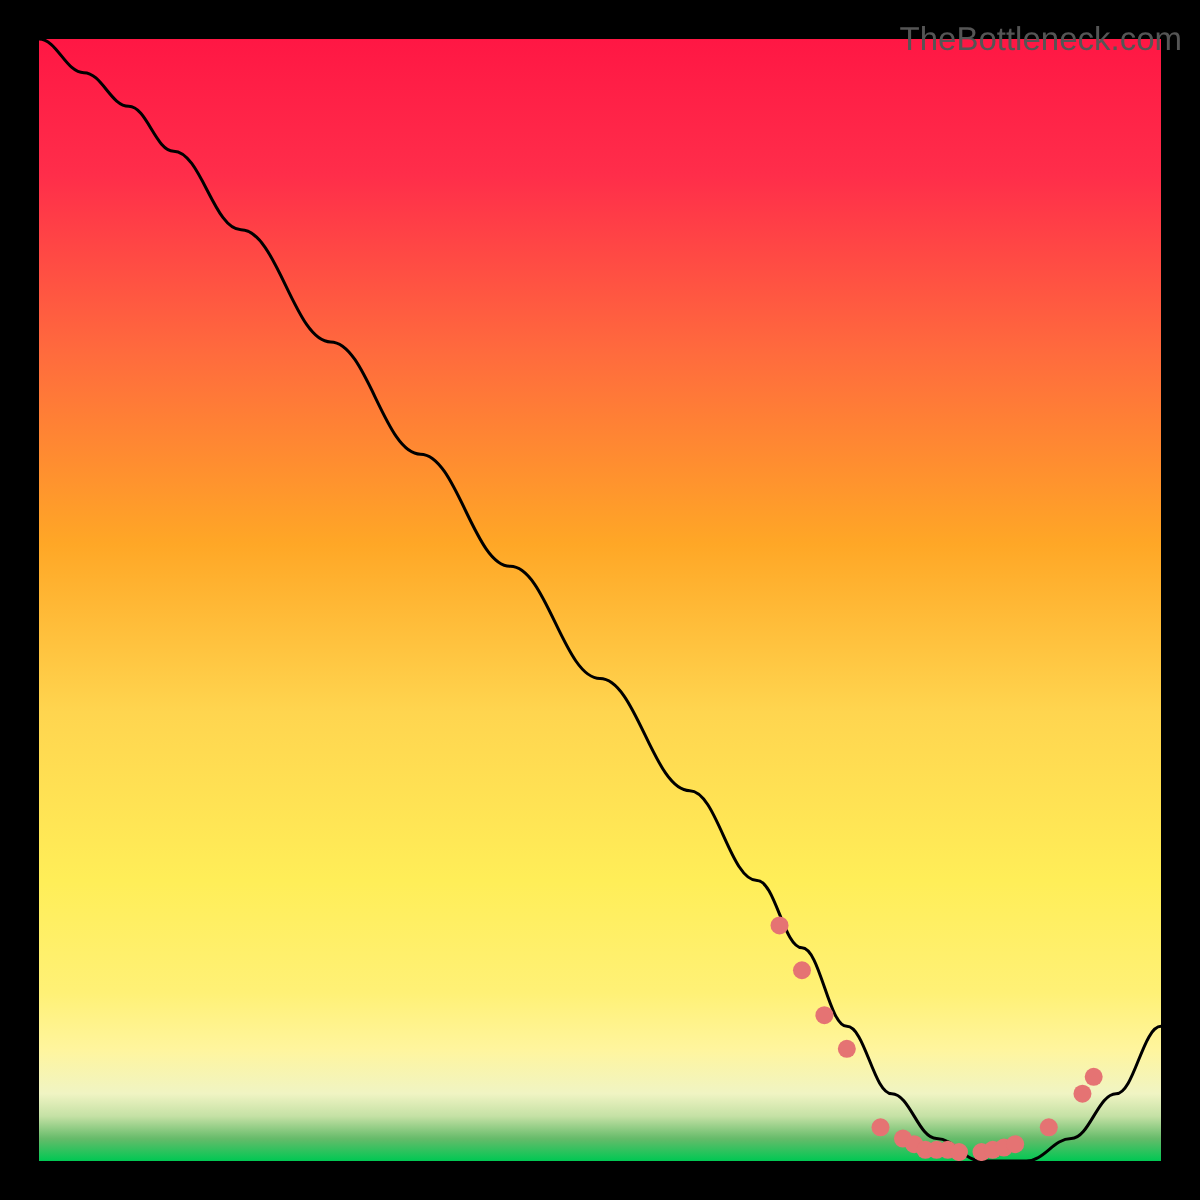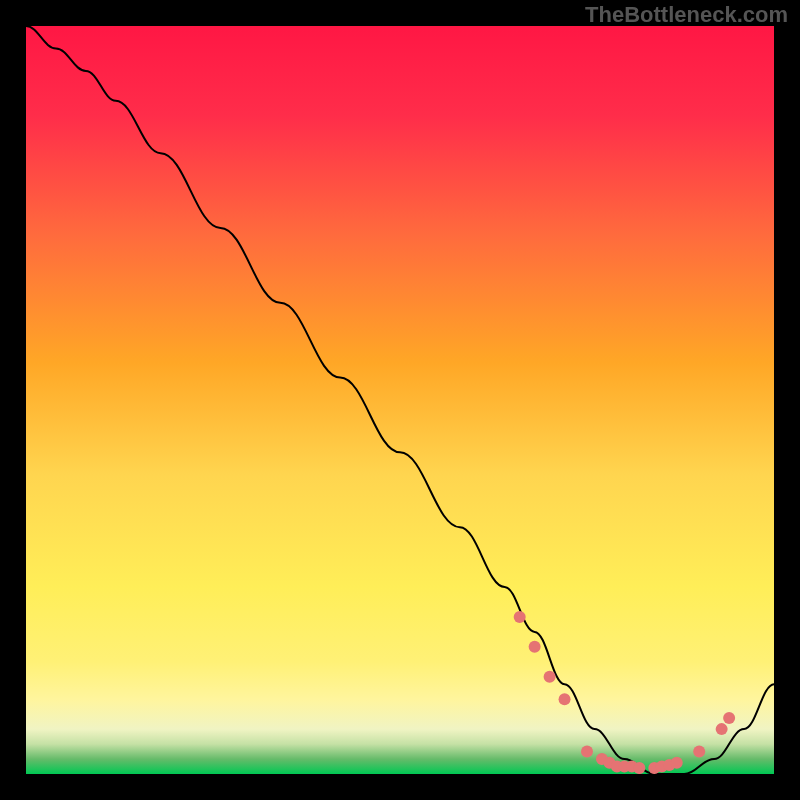--- a/index.html
+++ b/index.html
@@ -6,25 +6,25 @@
   body {
     width: 800px;
     height: 800px;
     background: #000;
     font-family: Arial, sans-serif;
     overflow: hidden;
     position: relative;
   }
   .watermark {
     position: absolute;
-    top: 2px;
+    top: 13px;
     right: 12px;
     color: #555;
     font-size: 22px;
-    font-weight: 700;
+    font-weight: 400;
     z-index: 10;
   }
   .plot-area {
     position: absolute;
     left: 26px;
     top: 26px;
     width: 748px;
     height: 748px;
   }
   .gradient-bg {

